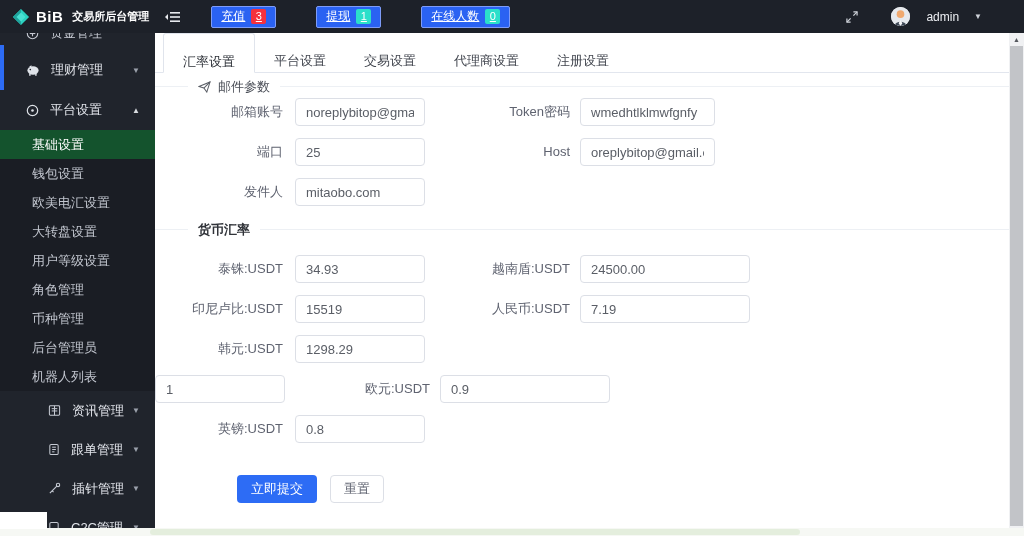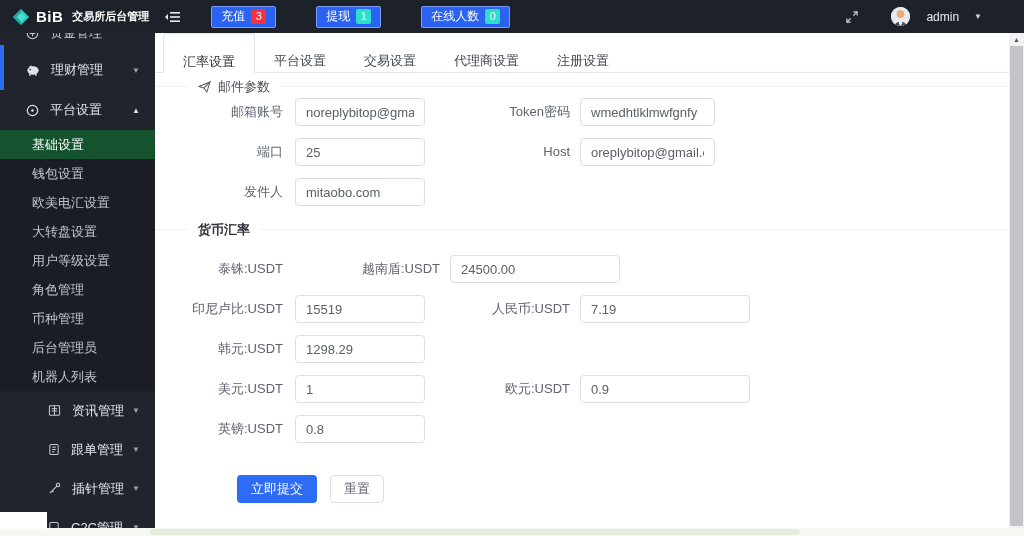--- a/index.html
+++ b/index.html
@@ -12,21 +12,21 @@
   
   .header { position:absolute; top:0; left:0; width:1024px; height:33px;
     background:#1d2129; color:#fff; display:flex; align-items:center; z-index:20; }
   .logo { display:flex; align-items:center; padding-left:12px; flex:none; }
   .brand { font-size:15px; font-weight:bold; margin-left:6px; letter-spacing:.5px; }
   .app-title { font-size:11px; font-weight:bold; margin-left:9px; white-space:nowrap; }
   .hamburger { margin-left:16px; display:flex; align-items:center; cursor:pointer; }
   .stat-btns { display:flex; margin-left:30px; }
   .stat-btn { height:22px; background:#2a62f2; border:1px solid #7e9cf7; border-radius:2px;
     color:#fff; font-size:12px; display:flex; align-items:center; padding:0 9px; cursor:pointer;
-    margin-right:40px; white-space:nowrap; }
+    margin-right:40px; white-space:nowrap;text-decoration:underline; }
   .badge { min-width:15px; height:15px; line-height:15px; text-align:center; border-radius:2px;
     font-size:11px; padding:0 3px; color:#fff; margin-left:6px; }
   .badge.red  { background:#f5313d; }
   .badge.cyan { background:#2bdfca; }
   .header-right { margin-left:auto; display:flex; align-items:center; padding-right:42px;gap:11px; }
   .fullscreen { display:flex; margin-right:22px; cursor:pointer; }
   .avatar { width:19px; height:19px; border-radius:50%; overflow:hidden; background:#e6e9ed;
     flex:none; margin-right:5px; }
   .username { font-size:12px; color:#eceef2; cursor:pointer; }
   .caret { font-size:8px; color:#cfd3da; margin-left:4px; cursor:pointer; }
@@ -299,35 +299,35 @@
   <div class="divider second">
     <div class="line"></div>
     <div class="content bold">
       <span>货币汇率</span>
     </div>
   </div>
 
   <div class="form rates">
     <div class="frow">
       <span class="flabel">泰铢:USDT</span>
+      <input class="finput w130" value="34.93" style="">
       <span class="flabel col2">越南盾:USDT</span>
       <input class="finput w170" value="24500.00" style="">
     </div>
     <div class="frow">
       <span class="flabel">印尼卢比:USDT</span>
       <input class="finput w130" value="15519" style="">
       <span class="flabel col2">人民币:USDT</span>
       <input class="finput w170" value="7.19" style="">
     </div>
     <div class="frow">
       <span class="flabel">韩元:USDT</span>
       <input class="finput w130" value="1298.29" style="">
     </div>
     <div class="frow">
-      <span class="flabel">美元:USDT</span>
       <input class="finput w130" value="1" style="">
       <span class="flabel col2">欧元:USDT</span>
       <input class="finput w170" value="0.9" style="">
     </div>
     <div class="frow">
       <span class="flabel">英镑:USDT</span>
       <input class="finput w130" value="0.8" style="">
     </div>
   </div>
 

